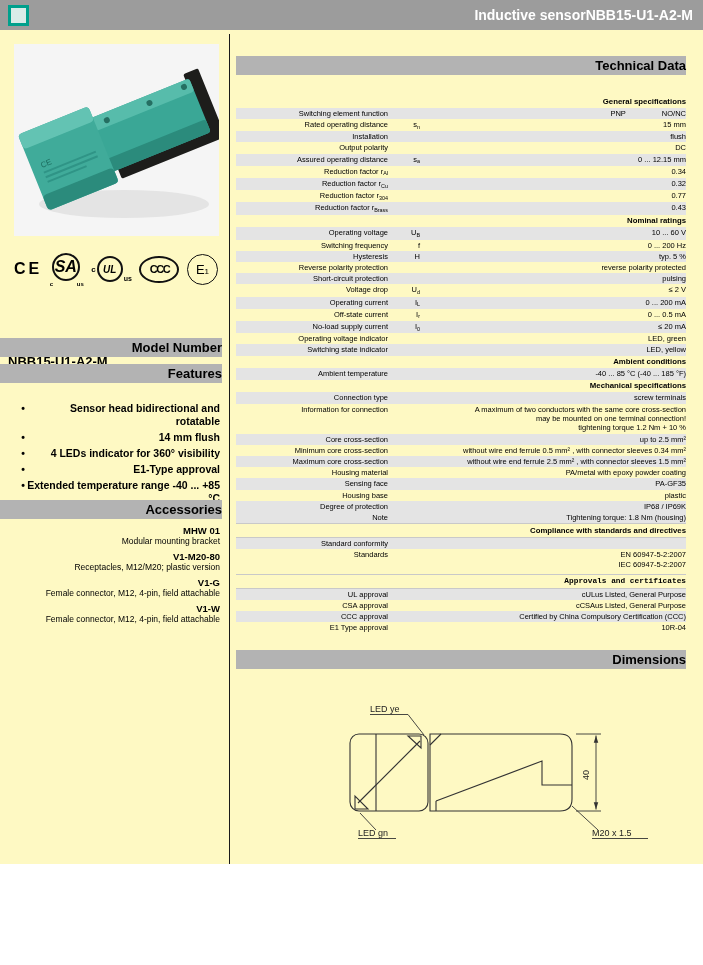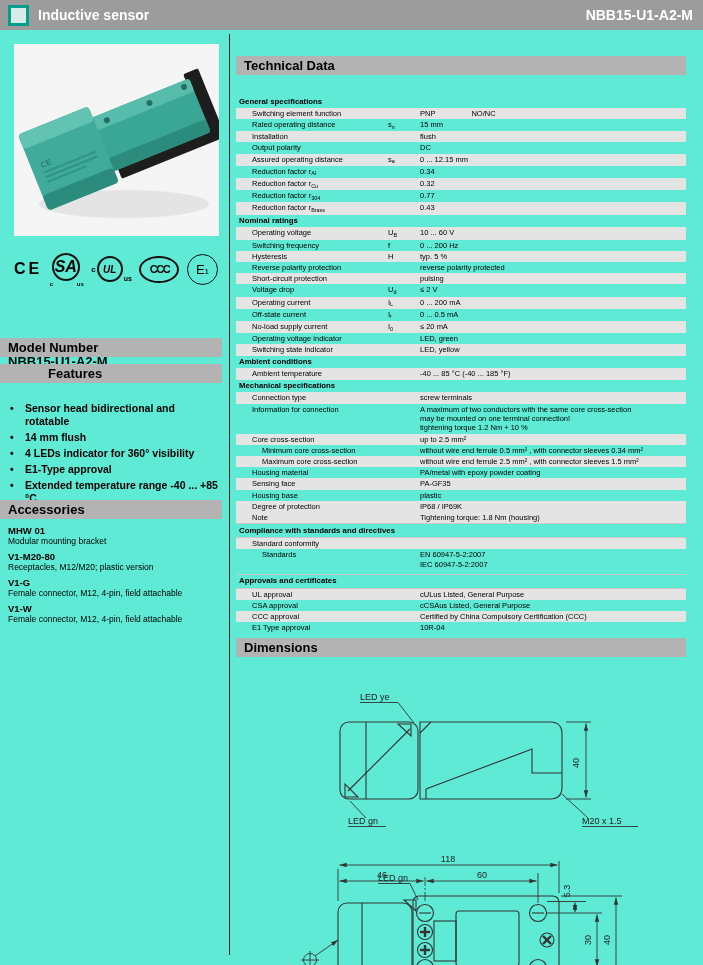--- a/index.html
+++ b/index.html
@@ -1,18 +1,18 @@
 <!DOCTYPE html>
 <html><head>
 <meta charset="utf-8">
 <style>
   * { margin:0; padding:0; box-sizing:border-box; }
   html,body { background:#fff; }
   body { font-family:"Liberation Sans","DejaVu Sans",sans-serif; color:#000; }
-  #page { position:relative; width:703px; height:965px; background:#5eead4; overflow:hidden; }
+  #page { position:relative; width:703px; height:864px; background:#fef9c3; overflow:hidden;text-align:right; }
 
   
   .top-header { position:absolute; left:0; top:0; width:703px; height:30px; background:#9c9c9c;
     display:flex; align-items:center; }
   .logo-box { width:21px; height:21px; margin:0 9px 0 8px; background:#d9ece8; border:3px solid #00a08c; }
   .top-title { color:#fff; font-weight:bold; font-size:14px; flex:1; }
   .top-model { color:#fff; font-weight:bold; font-size:14px; padding-right:10px; }
 
   
   .divider { position:absolute; left:229px; top:34px; width:1px; height:921px; background:#1a1a1a; }
@@ -56,31 +56,31 @@
   .acc-list { position:absolute; left:8px; top:495px; width:212px; }
   .acc { margin-bottom:5px; }
   .acc-name { font-size:9.5px; font-weight:bold; line-height:11px; }
   .acc-desc { font-size:8.5px; line-height:10px; }
 
   
   .tech-bar { margin-top:26px; }
   .tech-table { margin-top:20px; }
   .sec-title { font-size:7.8px; font-weight:bold; line-height:8.6px; padding:2.6px 0 1.6px 3px; }
   .sec-title.ruled { border-top:1px solid #c9c9c9; border-bottom:1px solid #c9c9c9; }
-  .sec-title.gap { margin-top:4px; }
+  .sec-title.gap { margin-top:4px;font-family:Liberation Mono, monospace; }
   .tr { display:grid; grid-template-columns:152px 32px 1fr; font-size:7.5px; line-height:9.4px;
     padding:1px 0 0.8px; }
   .tr.shade { background:#e4e4e4; }
   .lab { padding-left:16px; }
   .lab.ind { padding-left:26px; }
   .sub { font-size:5.4px; position:relative; top:1.6px; }
   .val2 { margin-left:36px; }
 
   
-  .dim-bar { margin-top:5px; }
+  .dim-bar { margin-top:17px; }
   .drawing1 { margin:18px 0 0 100px; }
   .drawing2 { margin:4px 0 0 58px; }
   svg text { font-family:"Liberation Sans","DejaVu Sans",sans-serif; }
 </style>
 </head>
 <body>
 
 <div id="page">
 
   <div class="top-header">

